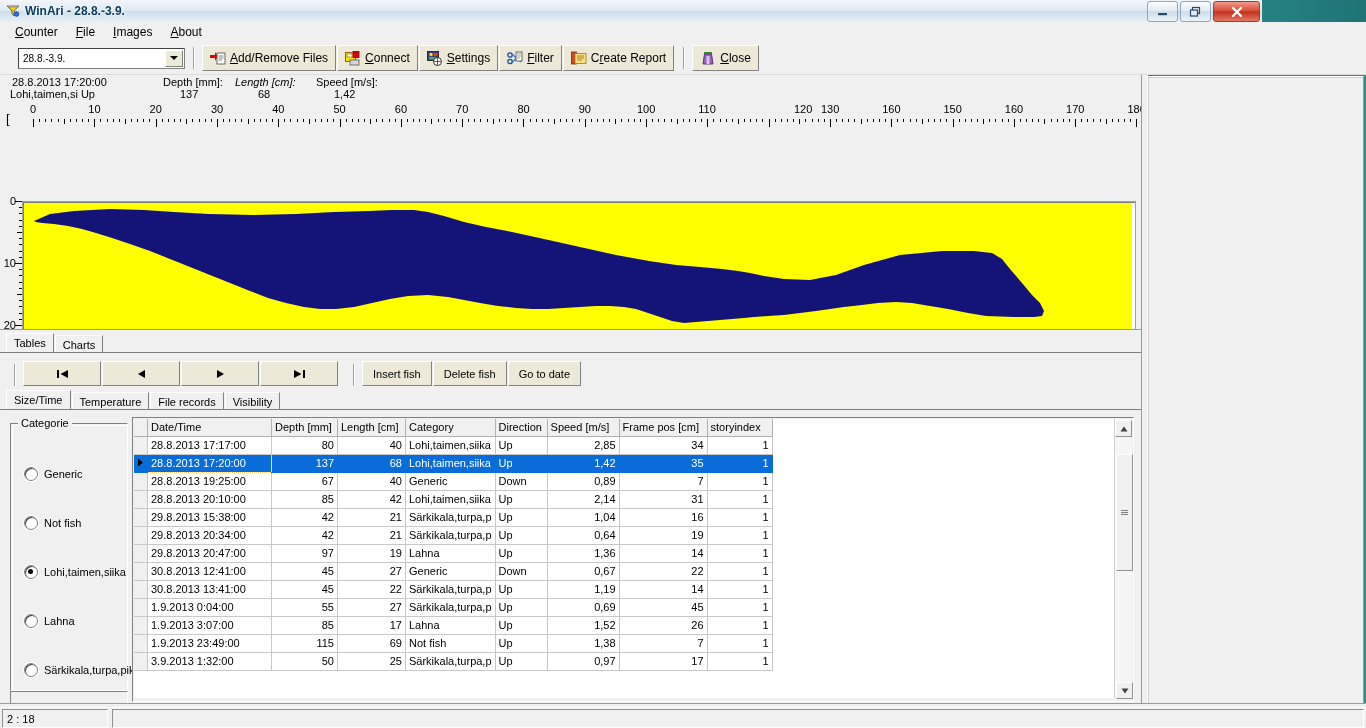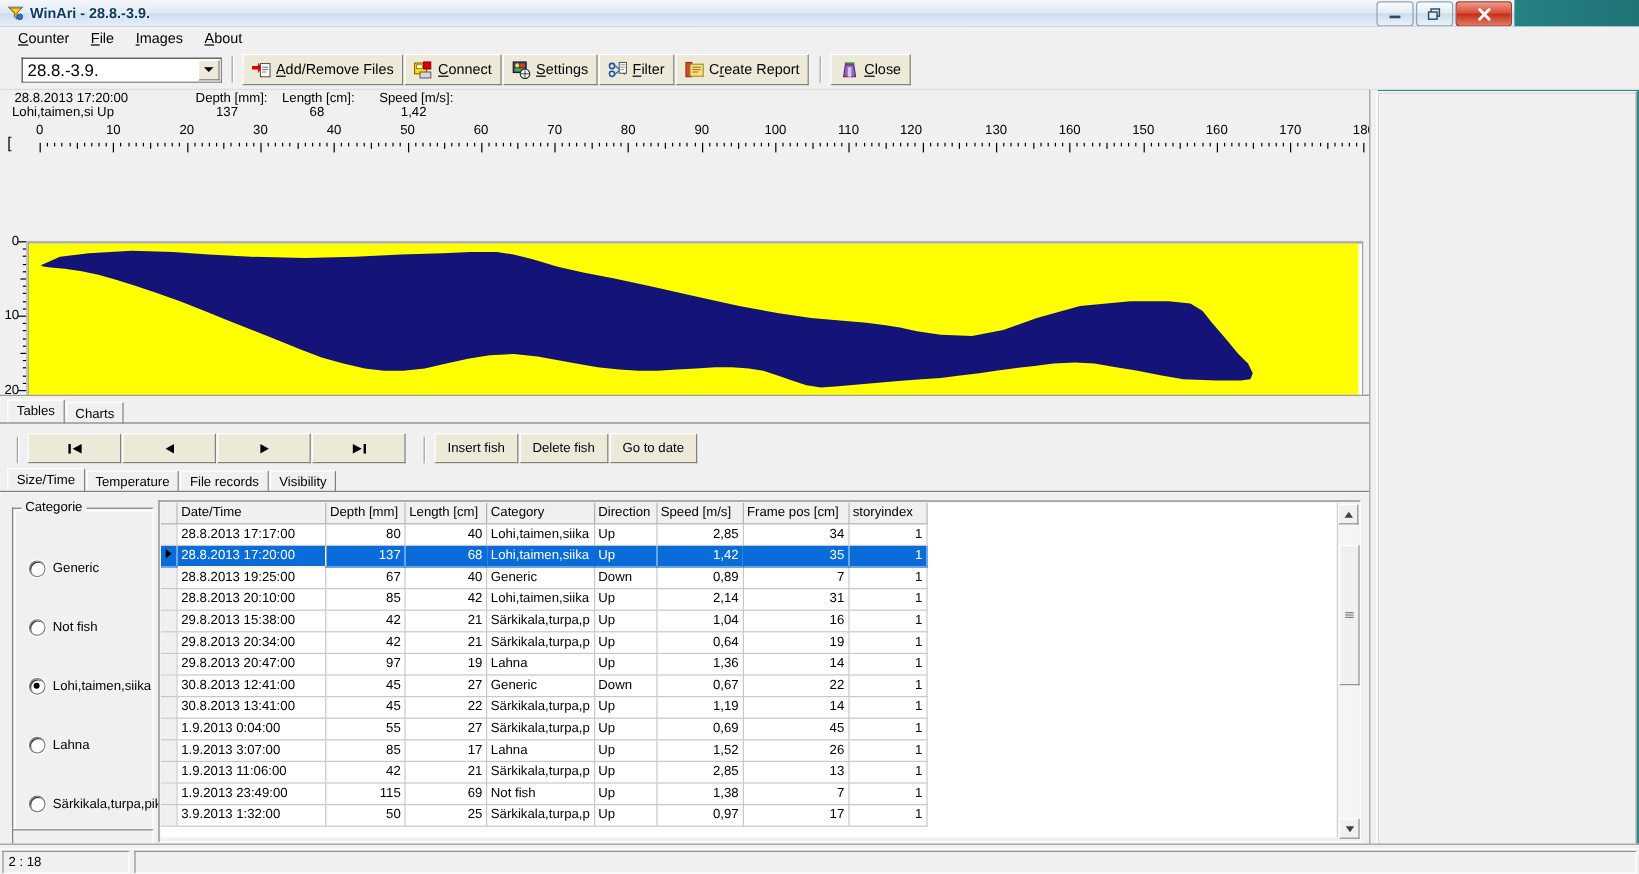--- a/index.html
+++ b/index.html
@@ -66,21 +66,21 @@
 
   
   .toolbar{
     position:absolute;left:0;top:42px;width:1366px;height:32px;
     background:#f0f0f0;display:flex;align-items:center;padding-left:18px;
     border-bottom:1px solid #dcdcdc;
   }
   .combo{
     width:165px;height:19px;background:#fff;border:1px solid #808080;
     border-top-color:#404040;border-left-color:#404040;
-    display:flex;align-items:center;font-size:14px;position:relative;
+    display:flex;align-items:center;font-size:10px;position:relative;
   }
   .combo span.val{padding-left:4px;color:#000;}
   .combo .arrowbtn{
     position:absolute;right:1px;top:1px;width:16px;height:15px;
     background:#ece9d8;border:1px solid #fff;border-right-color:#808080;border-bottom-color:#808080;
     display:flex;align-items:center;justify-content:center;
   }
   .tri-down{
     width:0;height:0;border-left:4px solid transparent;border-right:4px solid transparent;
     border-top:4px solid #000;
@@ -98,21 +98,21 @@
   
   .img-panel{
     position:absolute;left:0;top:75px;width:1143px;height:254px;
     background:#f0f0f0;
   }
   .info-row{position:absolute;left:0;top:0;width:100%;height:27px;font-size:11px;color:#000;}
   .info-row .l1{position:absolute;top:1px;left:12px;}
   .info-row .l2{position:absolute;top:13px;left:10px;}
   .lbl-depth{position:absolute;top:1px;left:163px;}
   .val-depth{position:absolute;top:13px;left:180px;}
-  .lbl-len{position:absolute;top:1px;left:235px;}
+  .lbl-len{position:absolute;top:1px;left:235px;font-style:italic;}
   .val-len{position:absolute;top:13px;left:258px;}
   .lbl-spd{position:absolute;top:1px;left:316px;}
   .val-spd{position:absolute;top:13px;left:334px;}
 
   .hruler{
     position:absolute;left:0px;top:28px;width:1143px;height:25px;background:#f0f0f0;
   }
   .hrul-label{position:absolute;font-size:11px;color:#000;top:0px;}
   .hrul-bracket{position:absolute;left:6px;top:8px;font-size:13px;color:#000;}
   .hticks{position:absolute;left:0;top:16px;width:1143px;height:8px;}
@@ -436,21 +436,21 @@
           <div class="hrul-label" style="left: 149.6px;">20</div>
           <div class="hrul-label" style="left: 210.9px;">30</div>
           <div class="hrul-label" style="left: 272.2px;">40</div>
           <div class="hrul-label" style="left: 333.5px;">50</div>
           <div class="hrul-label" style="left: 394.8px;">60</div>
           <div class="hrul-label" style="left: 456.1px;">70</div>
           <div class="hrul-label" style="left: 517.4px;">80</div>
           <div class="hrul-label" style="left: 578.7px;">90</div>
           <div class="hrul-label" style="left: 637px;">100</div>
           <div class="hrul-label" style="left: 698.3px;">110</div>
-          <div class="hrul-label" style="left: 750px;">120</div>
+          <div class="hrul-label" style="left: 794px;">120</div>
           <div class="hrul-label" style="left: 820.9px;">130</div>
           <div class="hrul-label" style="left: 882.2px;">160</div>
           <div class="hrul-label" style="left: 943.5px;">150</div>
           <div class="hrul-label" style="left: 1004.8px;">160</div>
           <div class="hrul-label" style="left: 1066.1px;">170</div>
           <div class="hrul-label" style="left: 1127.4px;">180</div>
         </div>
       <div class="hticks" id="hticks">
           <i style="left: 33px; height: 8px;"></i>
           <i style="left: 39.13px; height: 3px;"></i>
@@ -943,31 +943,20 @@
                 <td class="num">85</td>
                 <td class="num">17</td>
                 <td>Lahna</td>
                 <td>Up</td>
                 <td class="num">1,52</td>
                 <td class="num">26</td>
                 <td class="num">1</td>
               </tr>
               <tr>
                 <td class="marker"></td>
-                <td>1.9.2013 11:06:00</td>
-                <td class="num">42</td>
-                <td class="num">21</td>
-                <td>Särkikala,turpa,p</td>
-                <td>Up</td>
-                <td class="num">2,85</td>
-                <td class="num">13</td>
-                <td class="num">1</td>
-              </tr>
-              <tr>
-                <td class="marker"></td>
                 <td>1.9.2013 23:49:00</td>
                 <td class="num">115</td>
                 <td class="num">69</td>
                 <td>Not fish</td>
                 <td>Up</td>
                 <td class="num">1,38</td>
                 <td class="num">7</td>
                 <td class="num">1</td>
               </tr>
               <tr>

